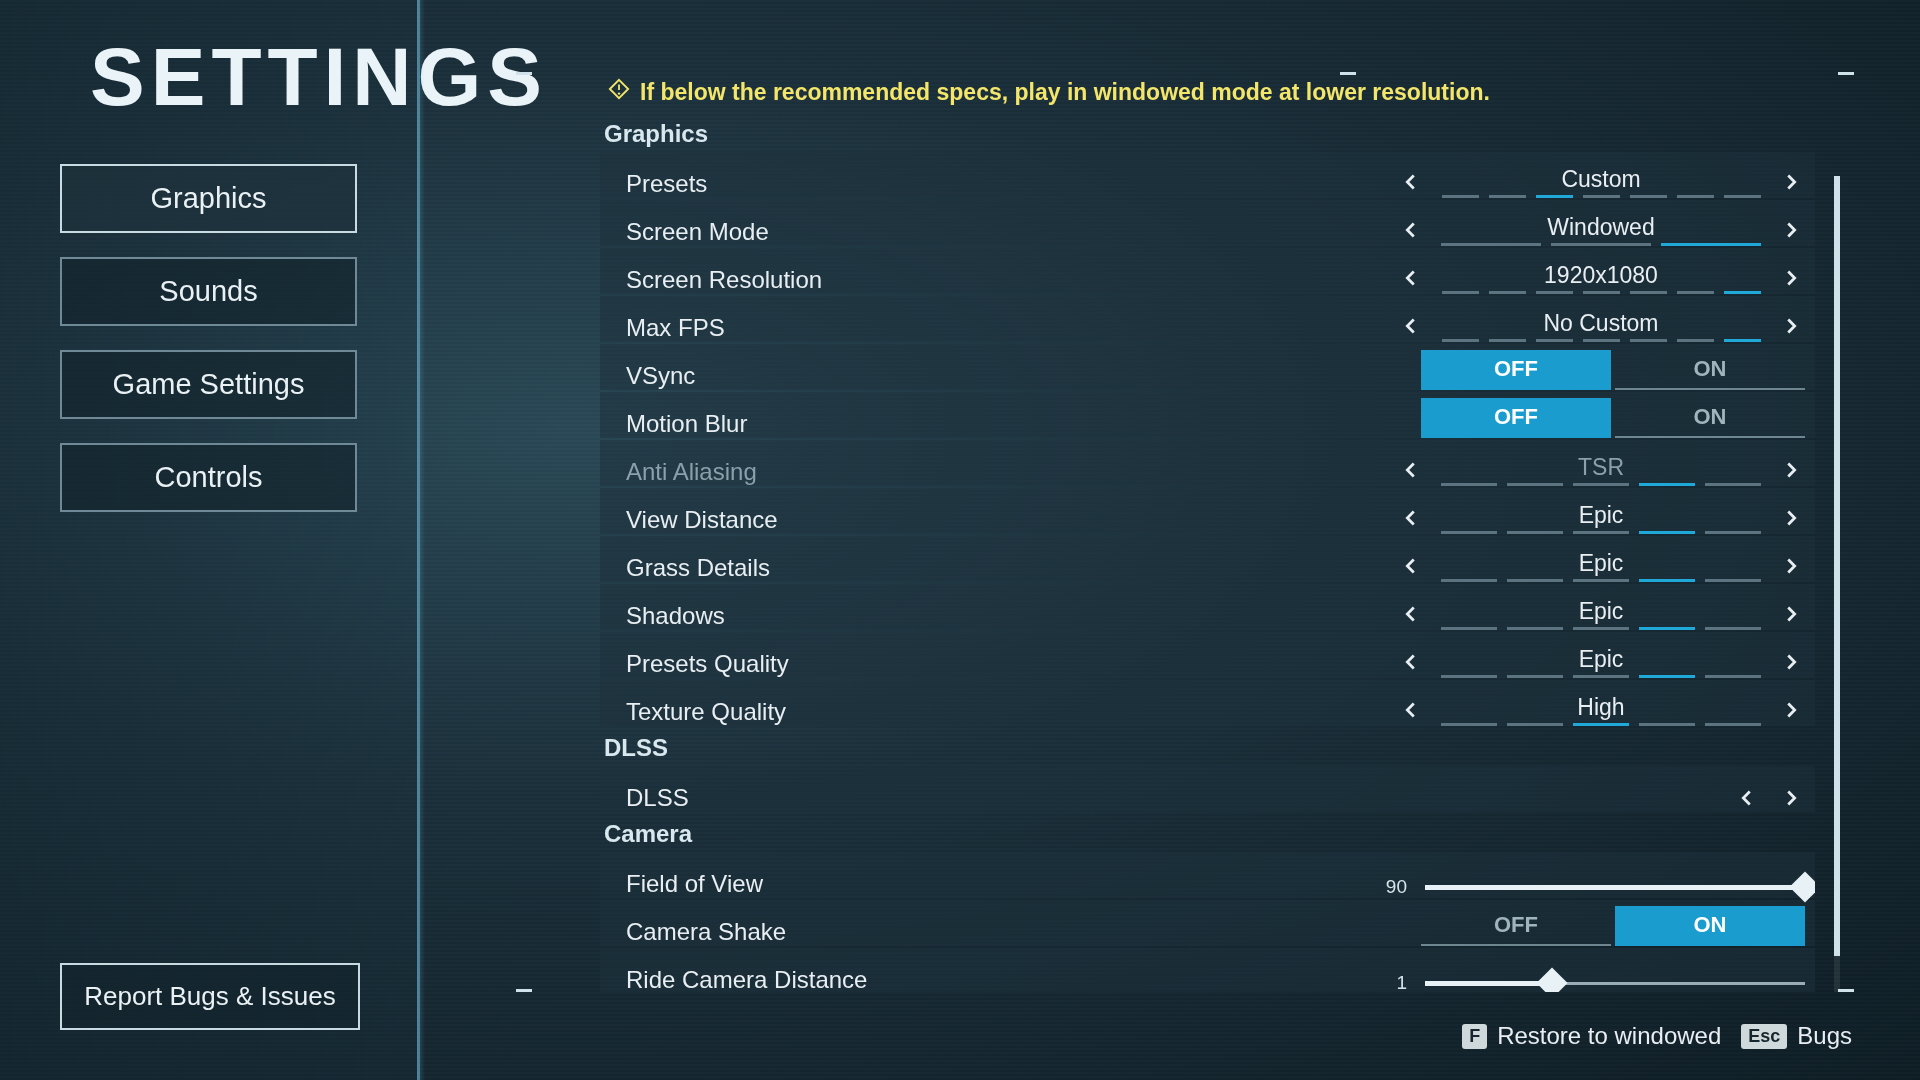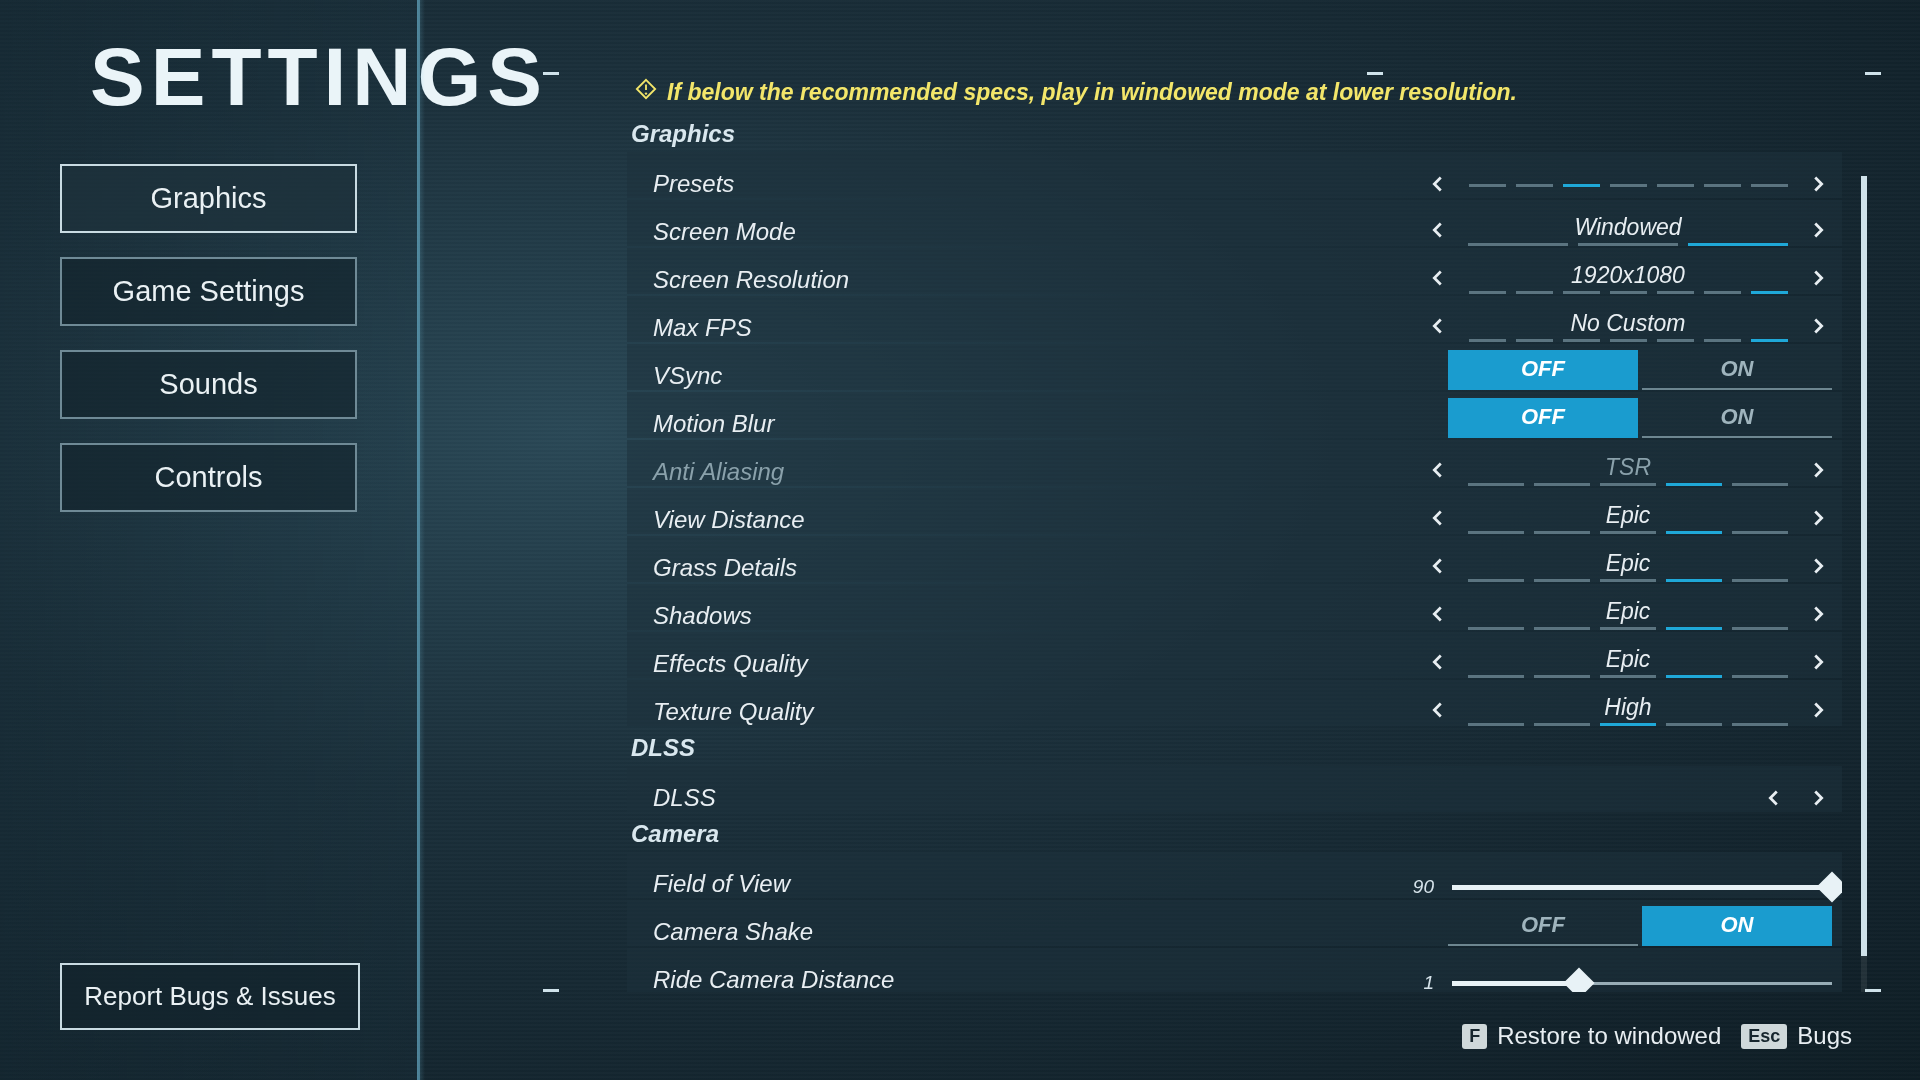--- a/index.html
+++ b/index.html
@@ -40,21 +40,21 @@
   .nav-btn.active { border-color: #c9dbe2; background: rgba(30,50,60,0.7); }
   .report-btn {
     position: absolute; left: 60px; bottom: 50px; width: 300px;
     border: 2px solid #c9dbe2; background: rgba(18,35,44,0.6);
     color: #eaf1f4; font-size: 26px; font-weight: 500; text-align: center;
     padding: 16px 0; cursor: pointer;
   }
 
   
   .main {
-    position: absolute; left: 557px; top: 72px; width: 1310px; height: 920px; font-style: italic;
+    position: absolute; left: 530px; top: 72px; width: 1310px; height: 920px;
   }
   
   .corner { position: absolute; width: 16px; height: 3px; background: #cfe2ea; }
   .corner.tl { left: -14px; top: 0; }
   .corner.tr { right: -14px; top: 0; }
   .corner.bl { left: -14px; bottom: 0; }
   .corner.br { right: -14px; bottom: 0; }
   .corner.tl2 { right: 484px; top: 0; }
 
   .tip {
@@ -104,22 +104,22 @@
   .hint { display: flex; align-items: center; gap: 10px; font-size: 24px; color: #e8eef2; cursor: pointer; }
   .key { background: #cfd8da; color: #17262e; font-size: 18px; font-weight: 700; padding: 2px 7px; border-radius: 3px; }
 </style>
 </head>
 <body>
 
 <div class="sidebar">
   <div class="title">SETTINGS</div>
   <div class="nav">
     <div class="nav-btn active">Graphics</div>
+    <div class="nav-btn">Sounds</div>
     <div class="nav-btn">Game Settings</div>
-    <div class="nav-btn">Sounds</div>
     <div class="nav-btn">Controls</div>
   </div>
   <div class="report-btn">Report Bugs &amp; Issues</div>
 </div>
 
 <div class="main">
   <span class="corner tl"></span>
   <span class="corner tl2"></span>
   <span class="corner tr"></span>
   <span class="corner bl"></span>
@@ -141,20 +141,21 @@
 
     <div class="row">
         <div class="label">Presets</div>
         <div class="selector">
           <div class="chev">
             <svg viewBox="0 0 24 24">
               <polyline points="15 5 8 12 15 19"></polyline>
             </svg>
           </div>
           <div class="sel-mid">
+            <div class="sel-value">Custom</div>
             <div class="dots">
               <div class="dot " style="width:37px"></div>
               <div class="dot " style="width:37px"></div>
               <div class="dot on" style="width:37px"></div>
               <div class="dot " style="width:37px"></div>
               <div class="dot " style="width:37px"></div>
               <div class="dot " style="width:37px"></div>
               <div class="dot " style="width:37px"></div>
             </div>
           </div>
@@ -350,21 +351,21 @@
             </div>
           </div>
           <div class="chev">
             <svg viewBox="0 0 24 24">
               <polyline points="9 5 16 12 9 19"></polyline>
             </svg>
           </div>
         </div>
       </div>
     <div class="row">
-        <div class="label">Effects Quality</div>
+        <div class="label">Presets Quality</div>
         <div class="selector">
           <div class="chev">
             <svg viewBox="0 0 24 24">
               <polyline points="15 5 8 12 15 19"></polyline>
             </svg>
           </div>
           <div class="sel-mid">
             <div class="sel-value">Epic</div>
             <div class="dots">
               <div class="dot " style="width:56px"></div>

